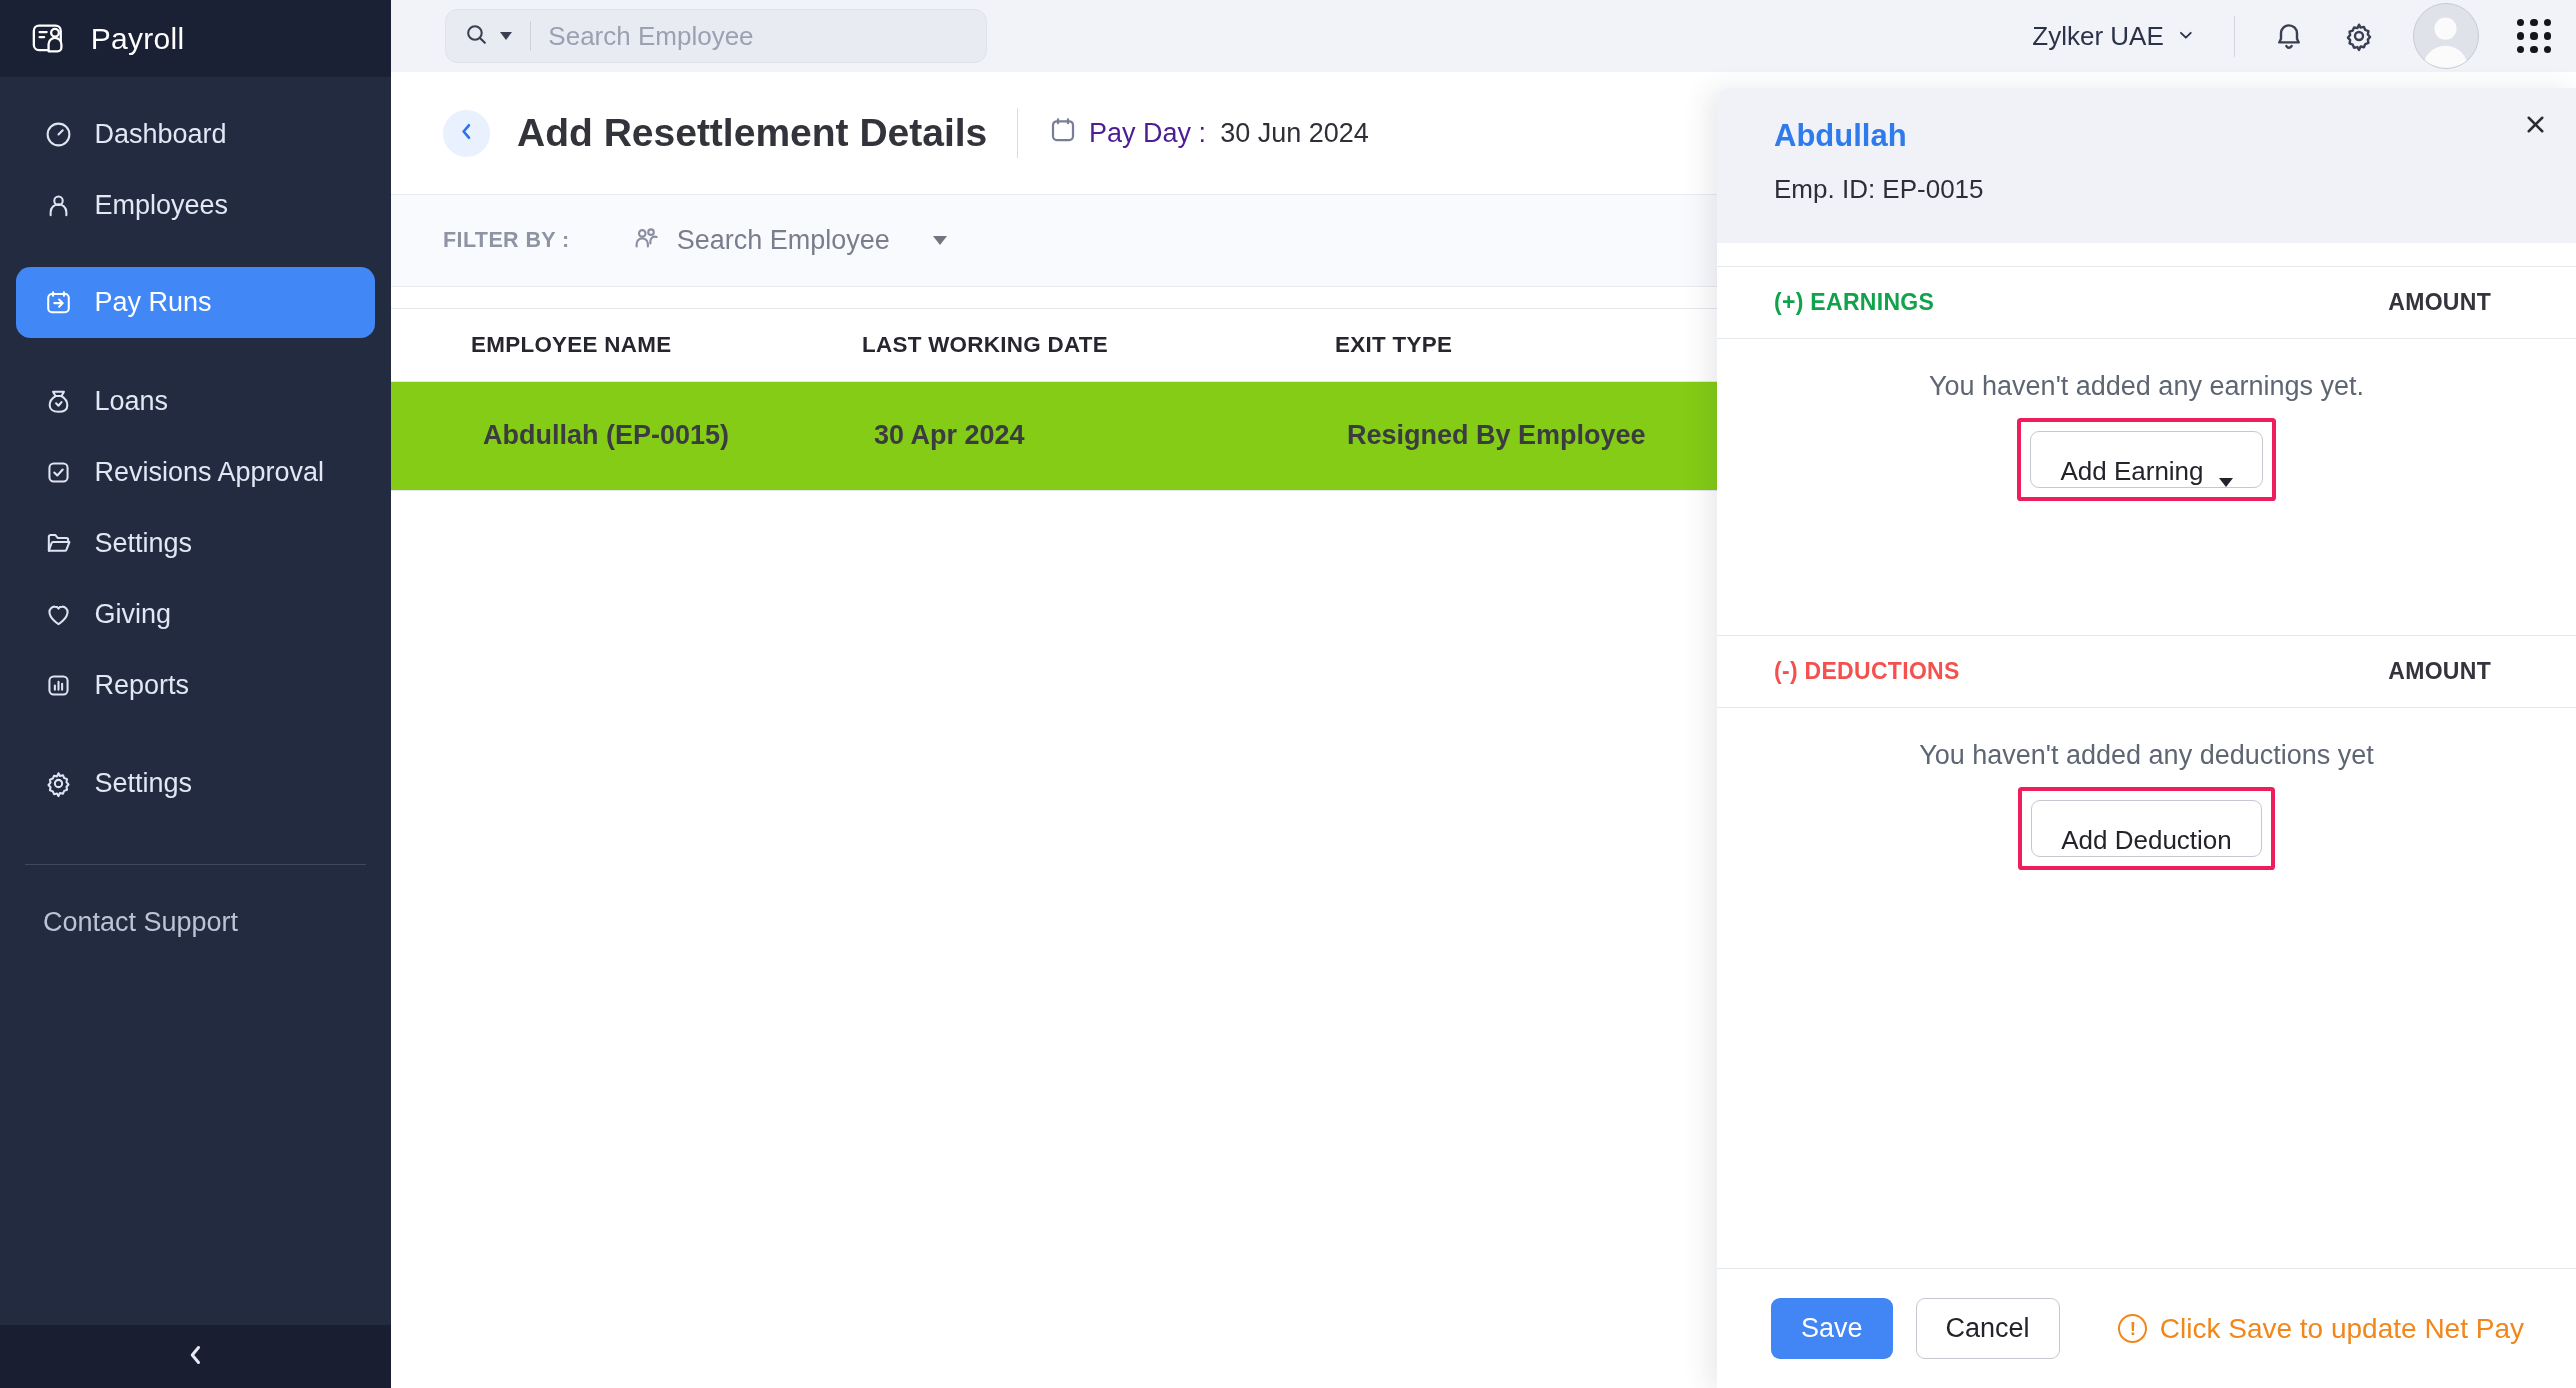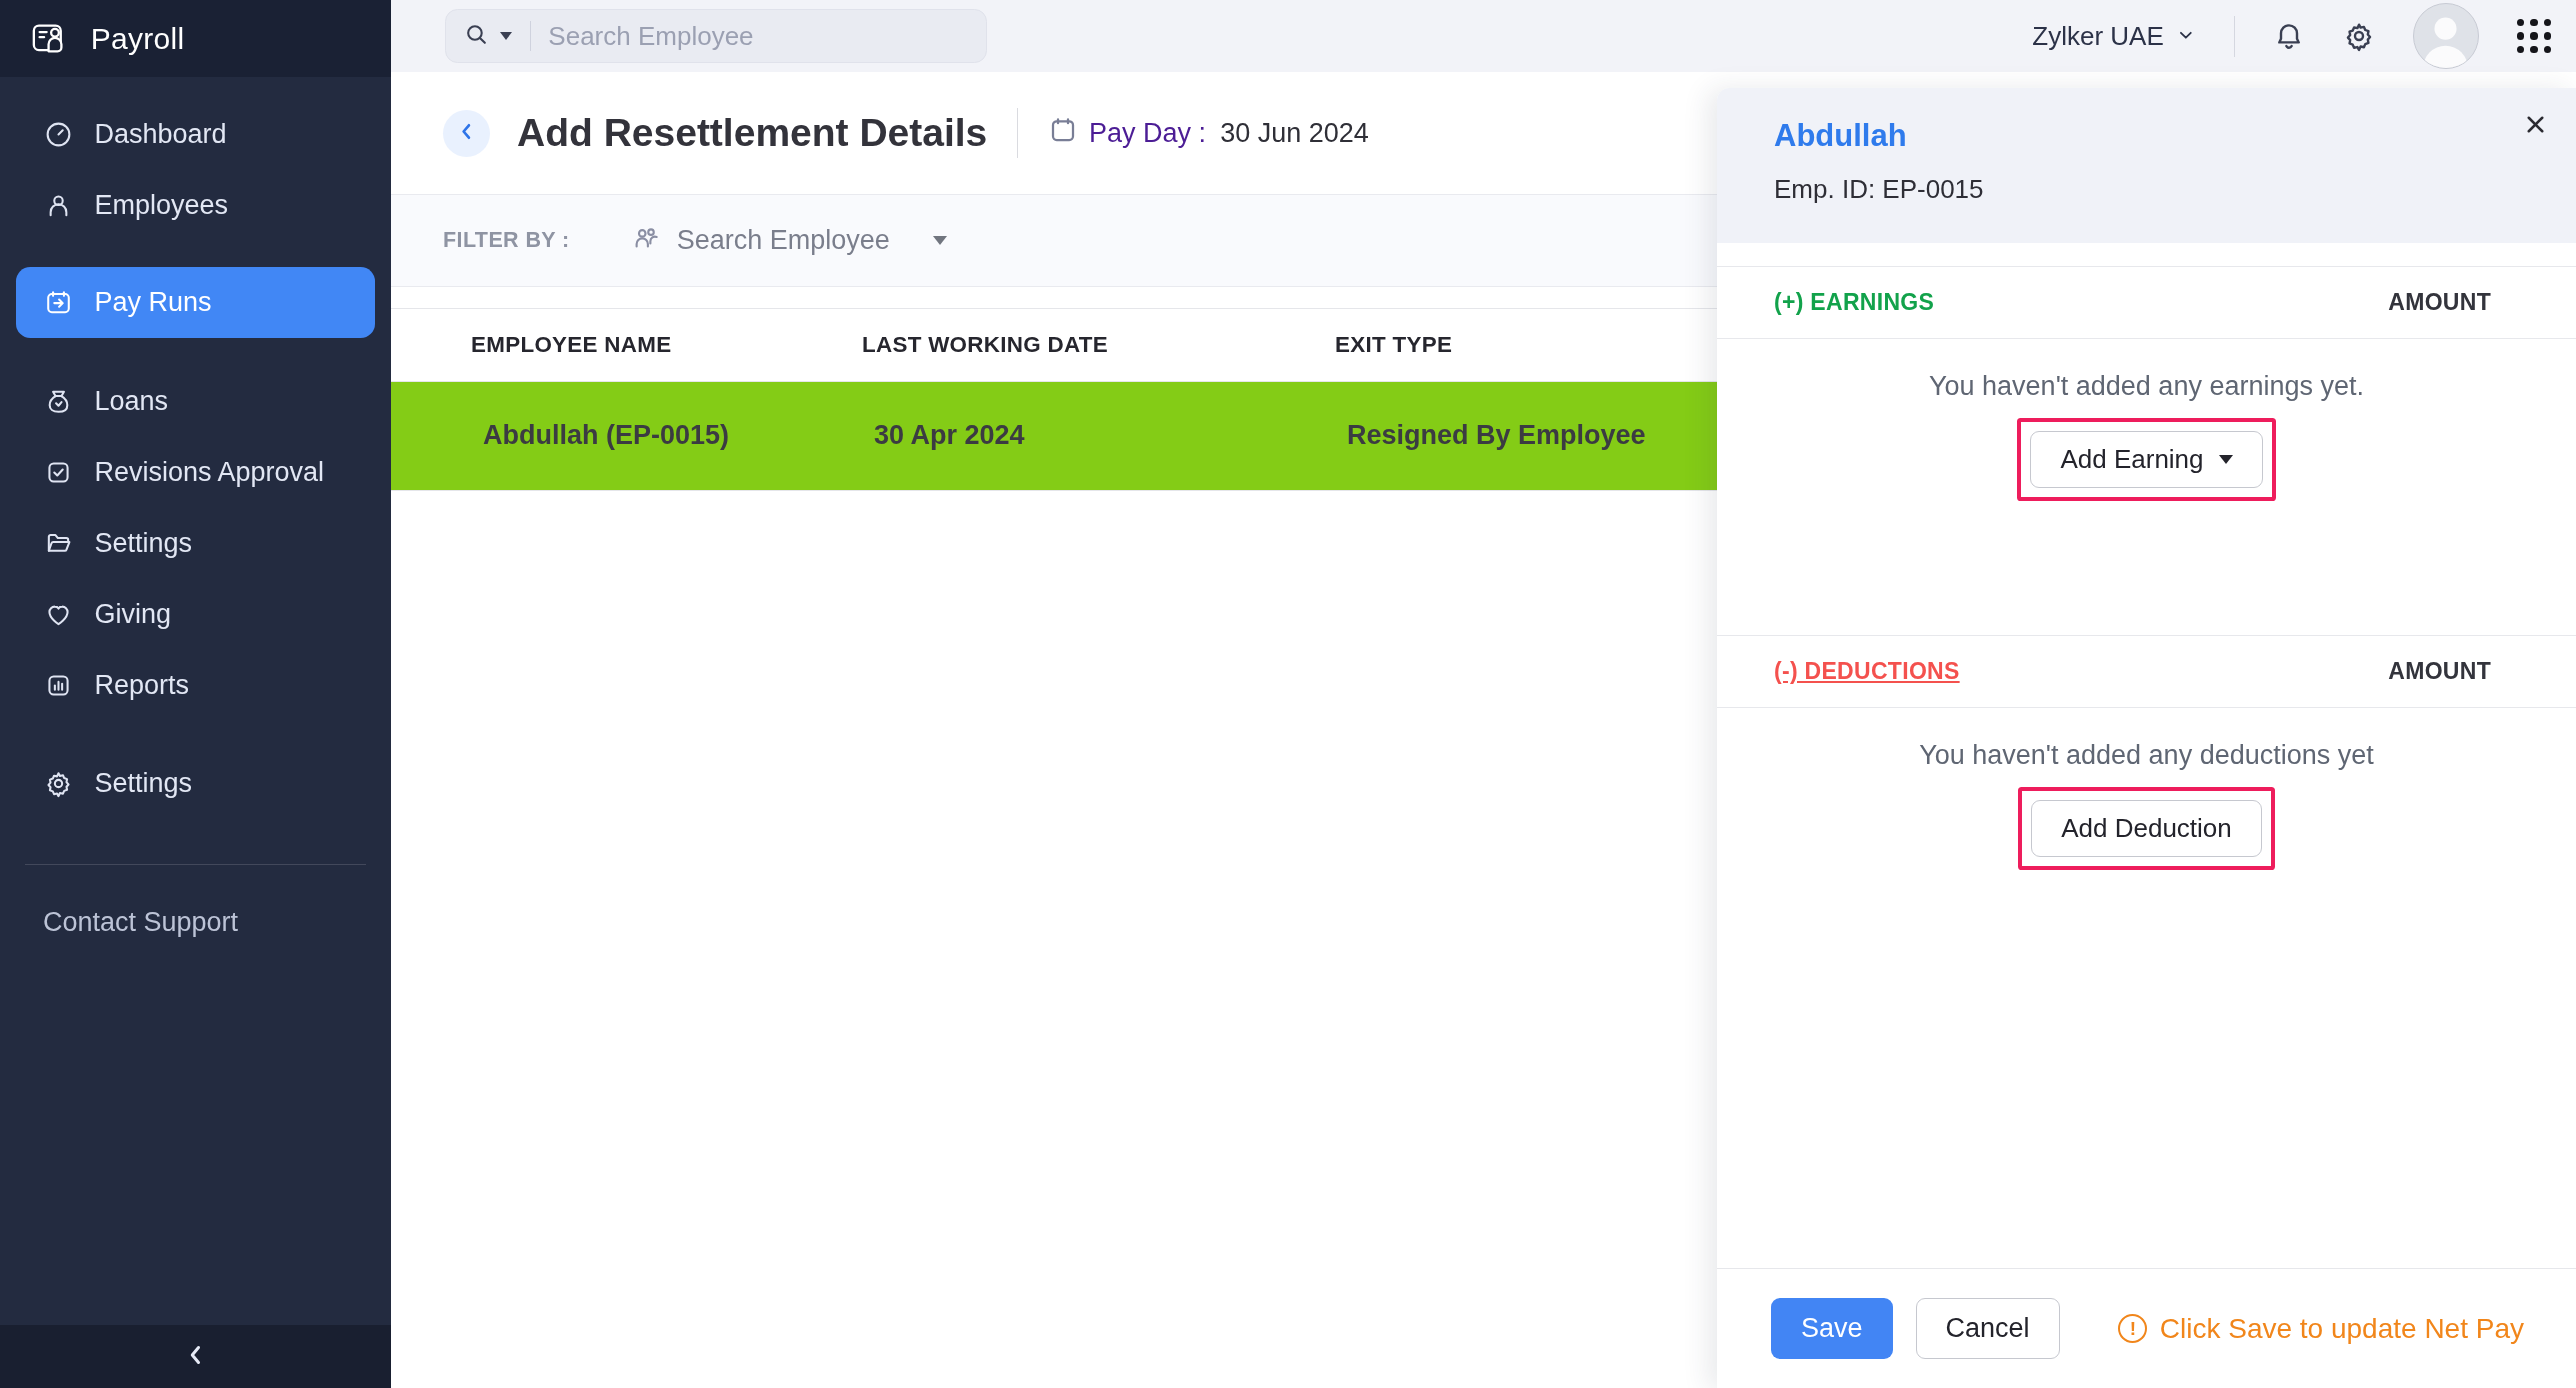--- a/index.html
+++ b/index.html
@@ -62,26 +62,26 @@
   
   .panel { position:absolute; top:88px; right:0; bottom:0; width:859px; background:#fff; border-radius:12.5px 0 0 0; box-shadow:-9px 1.8px 27px rgba(40,45,70,.10); display:flex; flex-direction:column; }
   .panel-header { background:#F0F2F8; border-radius:12.5px 0 0 0; padding:30px 57px 38px 57px; position:relative; }
   .panel-emp-name { color:#2F7BEC; font-size:31px; font-weight:600; cursor:pointer; display:inline-block; }
   .panel-emp-id { margin-top:19.7px; font-size:26px; color:#2E2E36; }
   .panel-close { position:absolute; top:23px; right:27px; background:none; border:none; cursor:pointer; }
   .panel-body { flex:1; overflow:hidden; }
   .section-head { margin-top:23px; height:73px; border-top:0.9px solid #E7E8EC; border-bottom:0.9px solid #E7E8EC; display:flex; align-items:center; justify-content:space-between; padding:0 85px 0 57px; }
   .section-title { font-size:23px; font-weight:700; letter-spacing:0.3px; }
   .section-title.green { color:#12A24B; }
-  .section-title.red { color:#F4514E;text-decoration:underline; }
+  .section-title.red { color:#F4514E; }
   .amount-label { font-size:23px; font-weight:700; color:#33343C; letter-spacing:0.3px; }
   .empty-text { margin-top:32px; text-align:center; font-size:27px; color:#5F6673; }
   .center-wrap { text-align:center; }
   .highlight-box { display:inline-block; margin-top:16px; border:4.5px solid #EE1D5C; border-radius:3.6px; padding:9px; }
-  .panel-btn { background:#fff; border:0.9px solid #C6C8CF; border-radius:9px; height:57px; padding:0 29px; font-size:26px; color:#23232B; font-family:"Liberation Sans",sans-serif; cursor:pointer; display:inline-flex; align-items:center; gap:15px; }
+  .panel-btn { background:#fff; border:0.9px solid #C6C8CF; border-radius:9px; height:57px; padding:0 29px; font-size:26px; color:#23232B; font-family:"Liberation Sans",sans-serif; cursor:pointer; display:inline-flex; align-items:flex-end; gap:15px; }
   .deductions-head { margin-top:134px; }
   .panel-footer { margin-top:auto; border-top:0.9px solid #E6E7EB; height:120px; display:flex; align-items:center; padding:0 52px 0 54px; gap:23px; }
   .btn-save { background:#4285F4; color:#fff; border:none; border-radius:9px; height:61px; padding:0 30px; font-size:27px; font-family:"Liberation Sans",sans-serif; cursor:pointer; }
   .btn-cancel { background:#fff; color:#23232B; border:0.9px solid #C6C8CF; border-radius:9px; height:61px; padding:0 29px; font-size:27px; font-family:"Liberation Sans",sans-serif; cursor:pointer; }
   .save-warning { margin-left:auto; display:flex; align-items:center; gap:12.5px; color:#F1861B; font-size:28px; }
   .warn-icon { width:29px; height:29px; border:2.7px solid #F1861B; border-radius:50%; display:inline-flex; align-items:center; justify-content:center; font-size:19px; font-weight:700; color:#F1861B; }
 </style>
 </head>
 <body>
 

